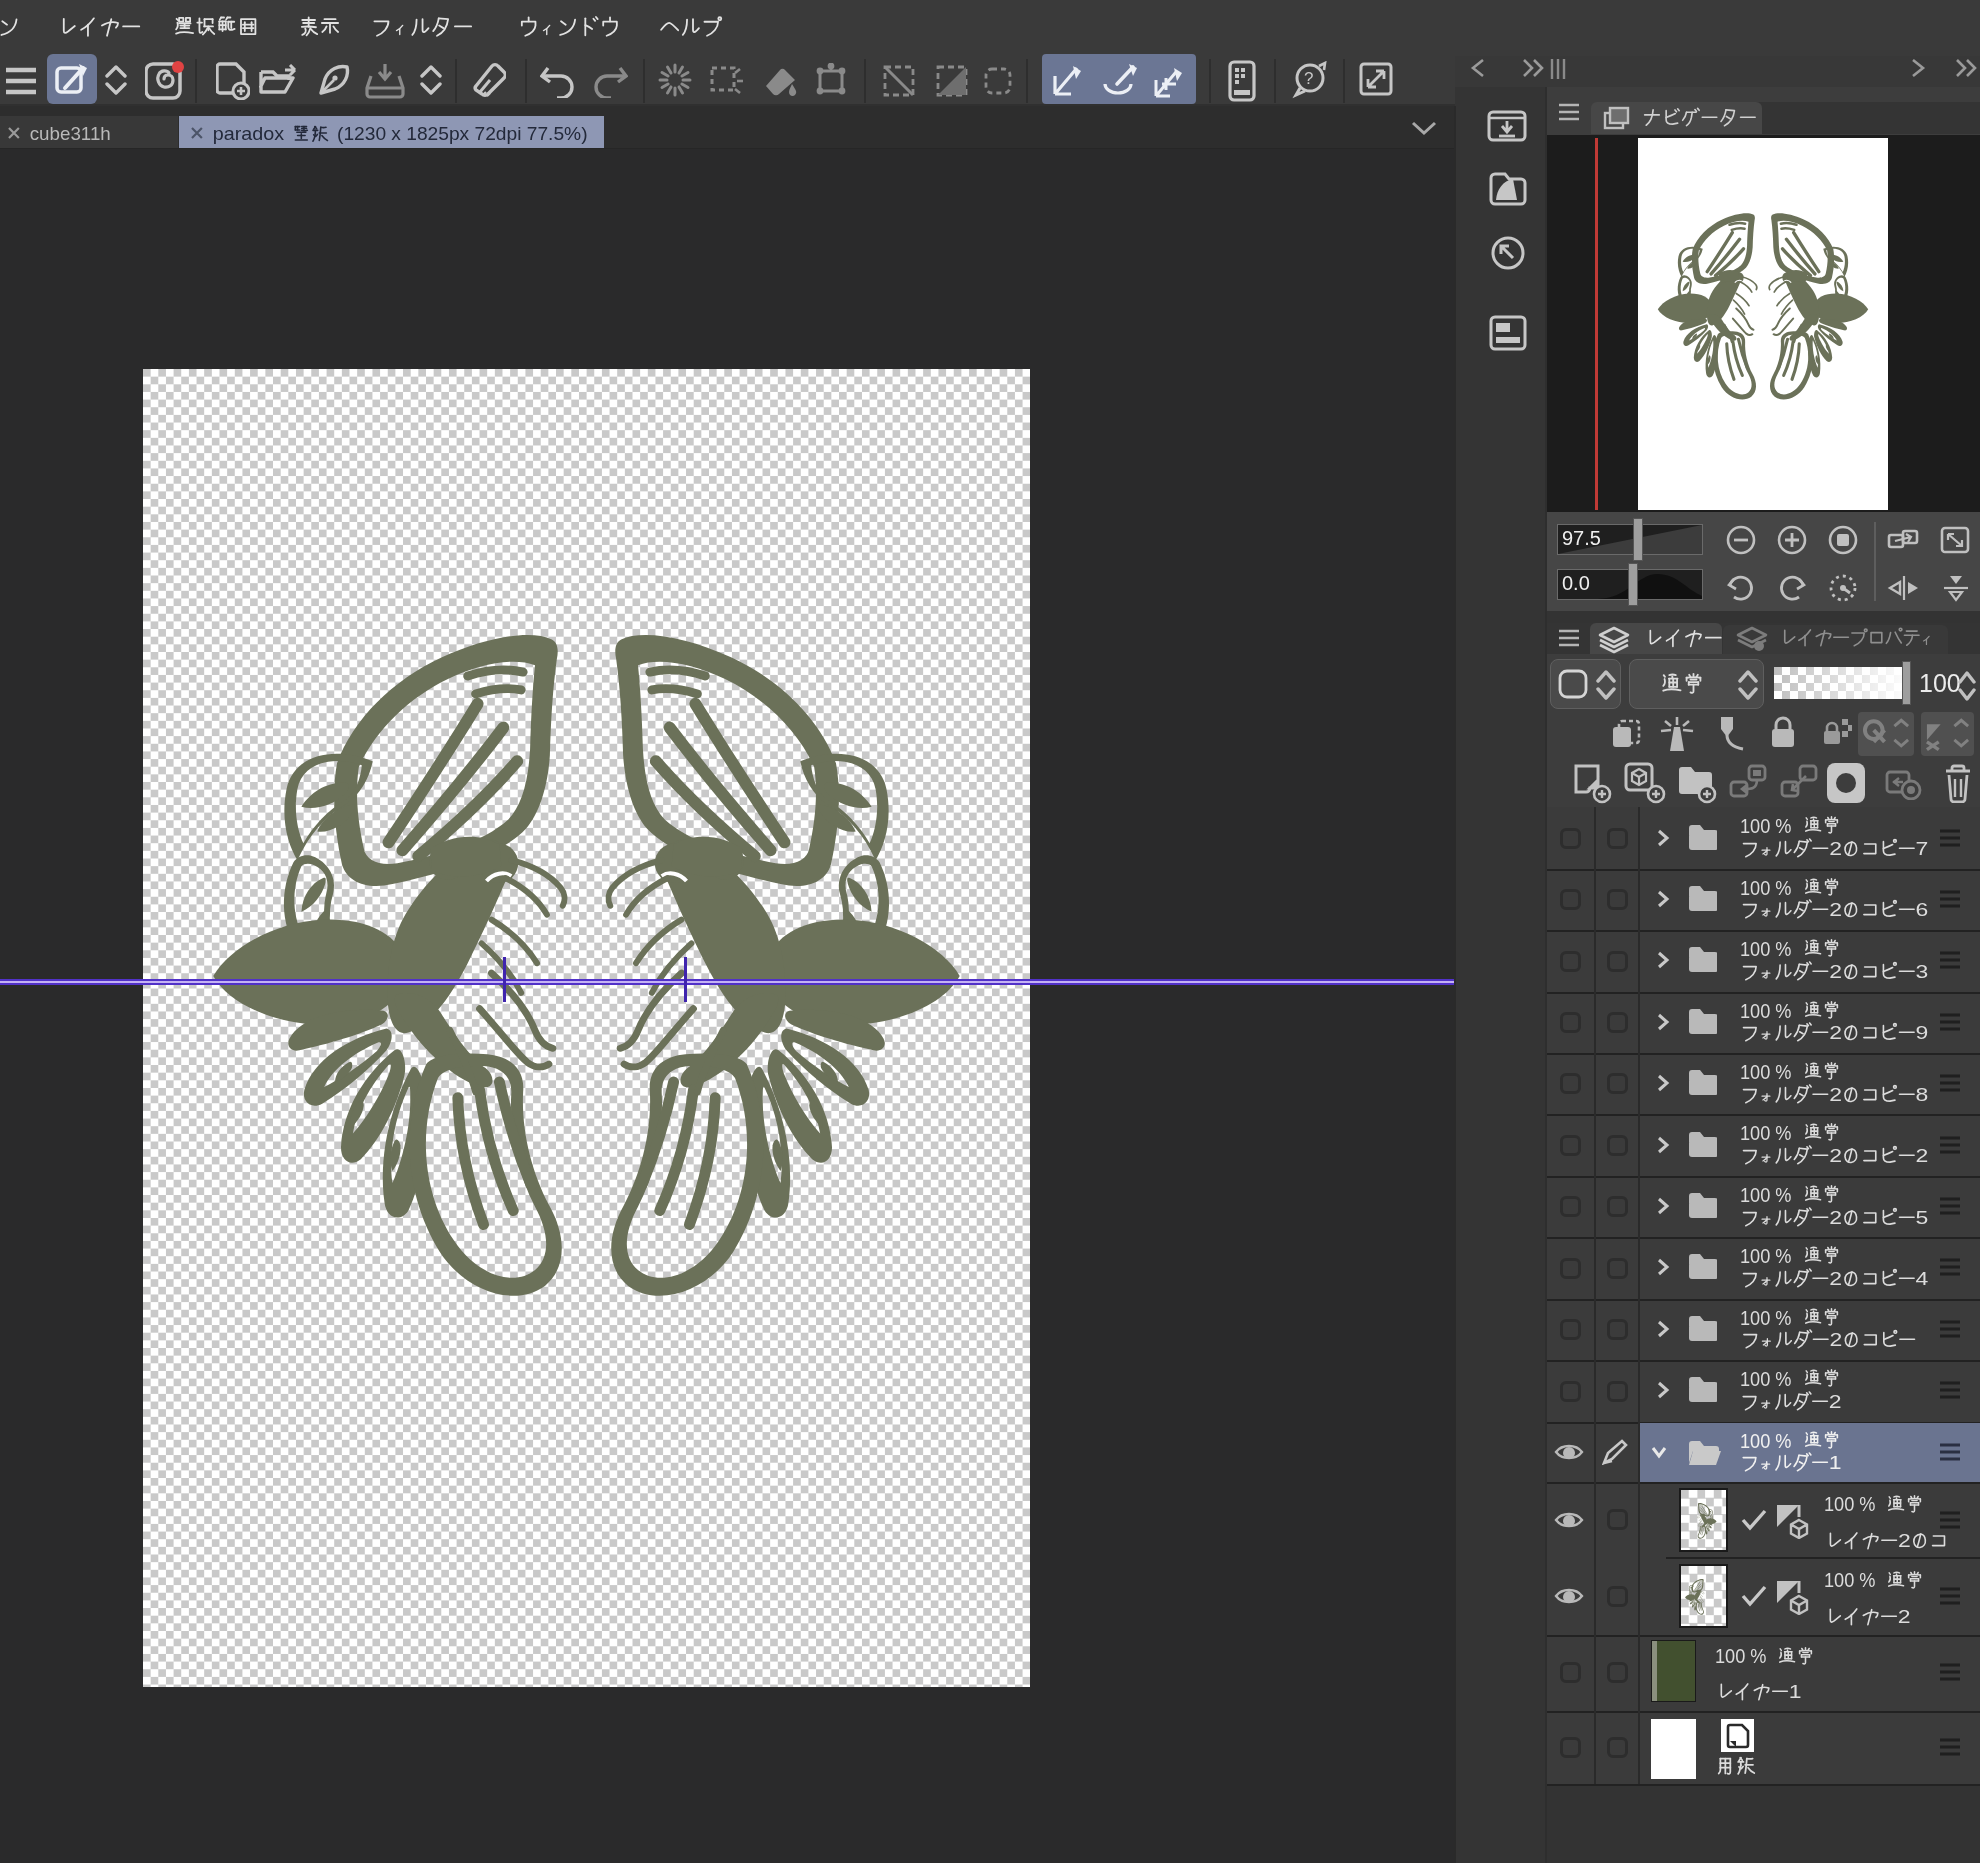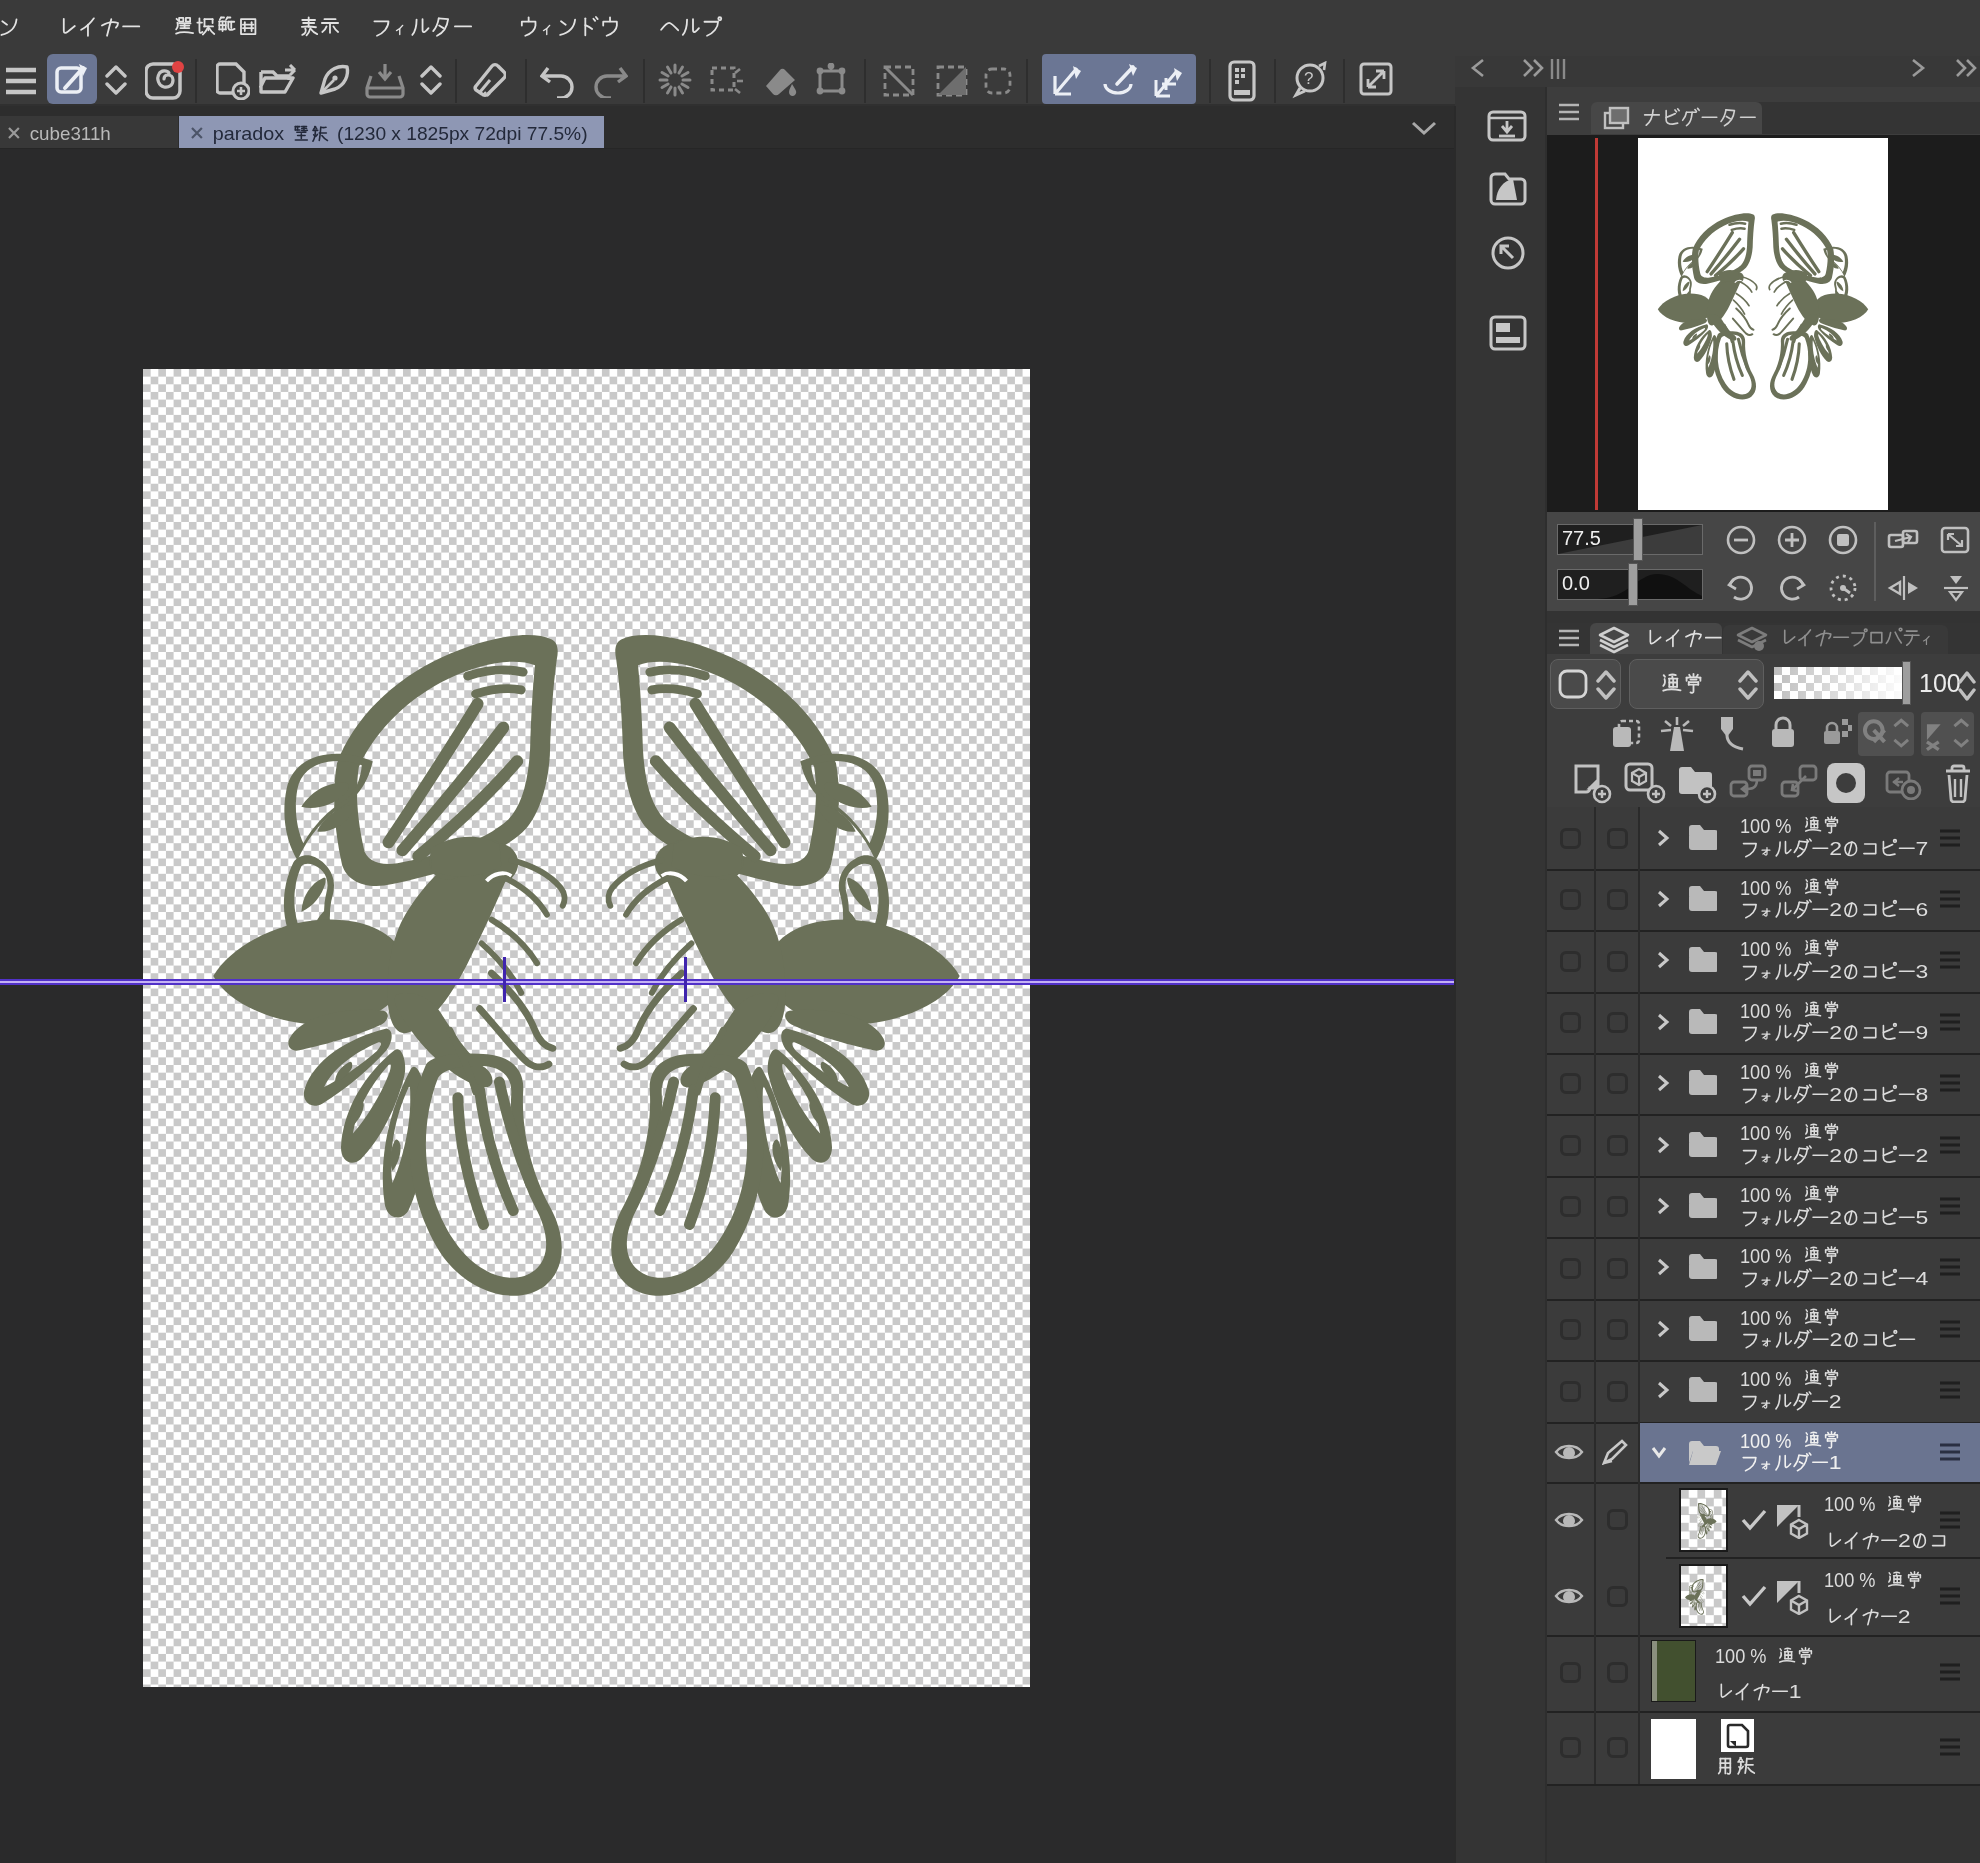--- a/index.html
+++ b/index.html
@@ -635,21 +635,21 @@
     <svg class="ic" style="left:1638px;top:138px" width="250" height="372" viewBox="0 0 896 1331">
       <use href="#mothpair"></use>
     </svg>
     <div class="abs" style="left:1595px;top:138px;width:3px;height:372px;background:#c03a36"></div>
     <div class="abs" style="left:1547px;top:512px;width:433px;height:99px;background:#464646"></div>
     <div class="abs" style="left:1557px;top:524px;width:146px;height:31px;background:#1f1f1f;border:1px solid #6a6a6a"></div>
     <svg class="ic" style="left:1558px;top:525px" width="144" height="29" viewBox="0 0 145 29">
       <polygon points="0,29 145,29 145,0" fill="#3c3c3c"></polygon>
     </svg>
     <div class="abs" style="left:1633px;top:518px;width:10px;height:43px;background:#9e9e9e;border:1px solid #555"></div>
-    <div class="abs" style="left:1562px;top:527px;font-size:20px;color:#efefef">77.5</div>
+    <div class="abs" style="left:1562px;top:527px;font-size:20px;color:#efefef">97.5</div>
     <div class="abs" style="left:1557px;top:569px;width:146px;height:31px;background:#1f1f1f;border:1px solid #6a6a6a"></div>
     <svg class="ic" style="left:1558px;top:570px" width="144" height="29" viewBox="0 0 145 29">
       <path d="M0,29 L40,29 C70,29 80,4 100,4 C120,4 130,20 145,26 L145,29 Z" fill="#101010"></path>
     </svg>
     <div class="abs" style="left:1628px;top:563px;width:10px;height:43px;background:#9e9e9e;border:1px solid #555"></div>
     <div class="abs" style="left:1562px;top:572px;font-size:20px;color:#efefef">0.0</div>
     <svg class="ic" style="left:1726px;top:525px" width="30" height="30" viewBox="0 0 30 30">
       <circle cx="15" cy="15" r="13" fill="none" stroke="#c0c0c0" stroke-width="2.6"></circle>
       <path d="M8,15 h14" stroke="#c0c0c0" stroke-width="2.8"></path>
     </svg>

